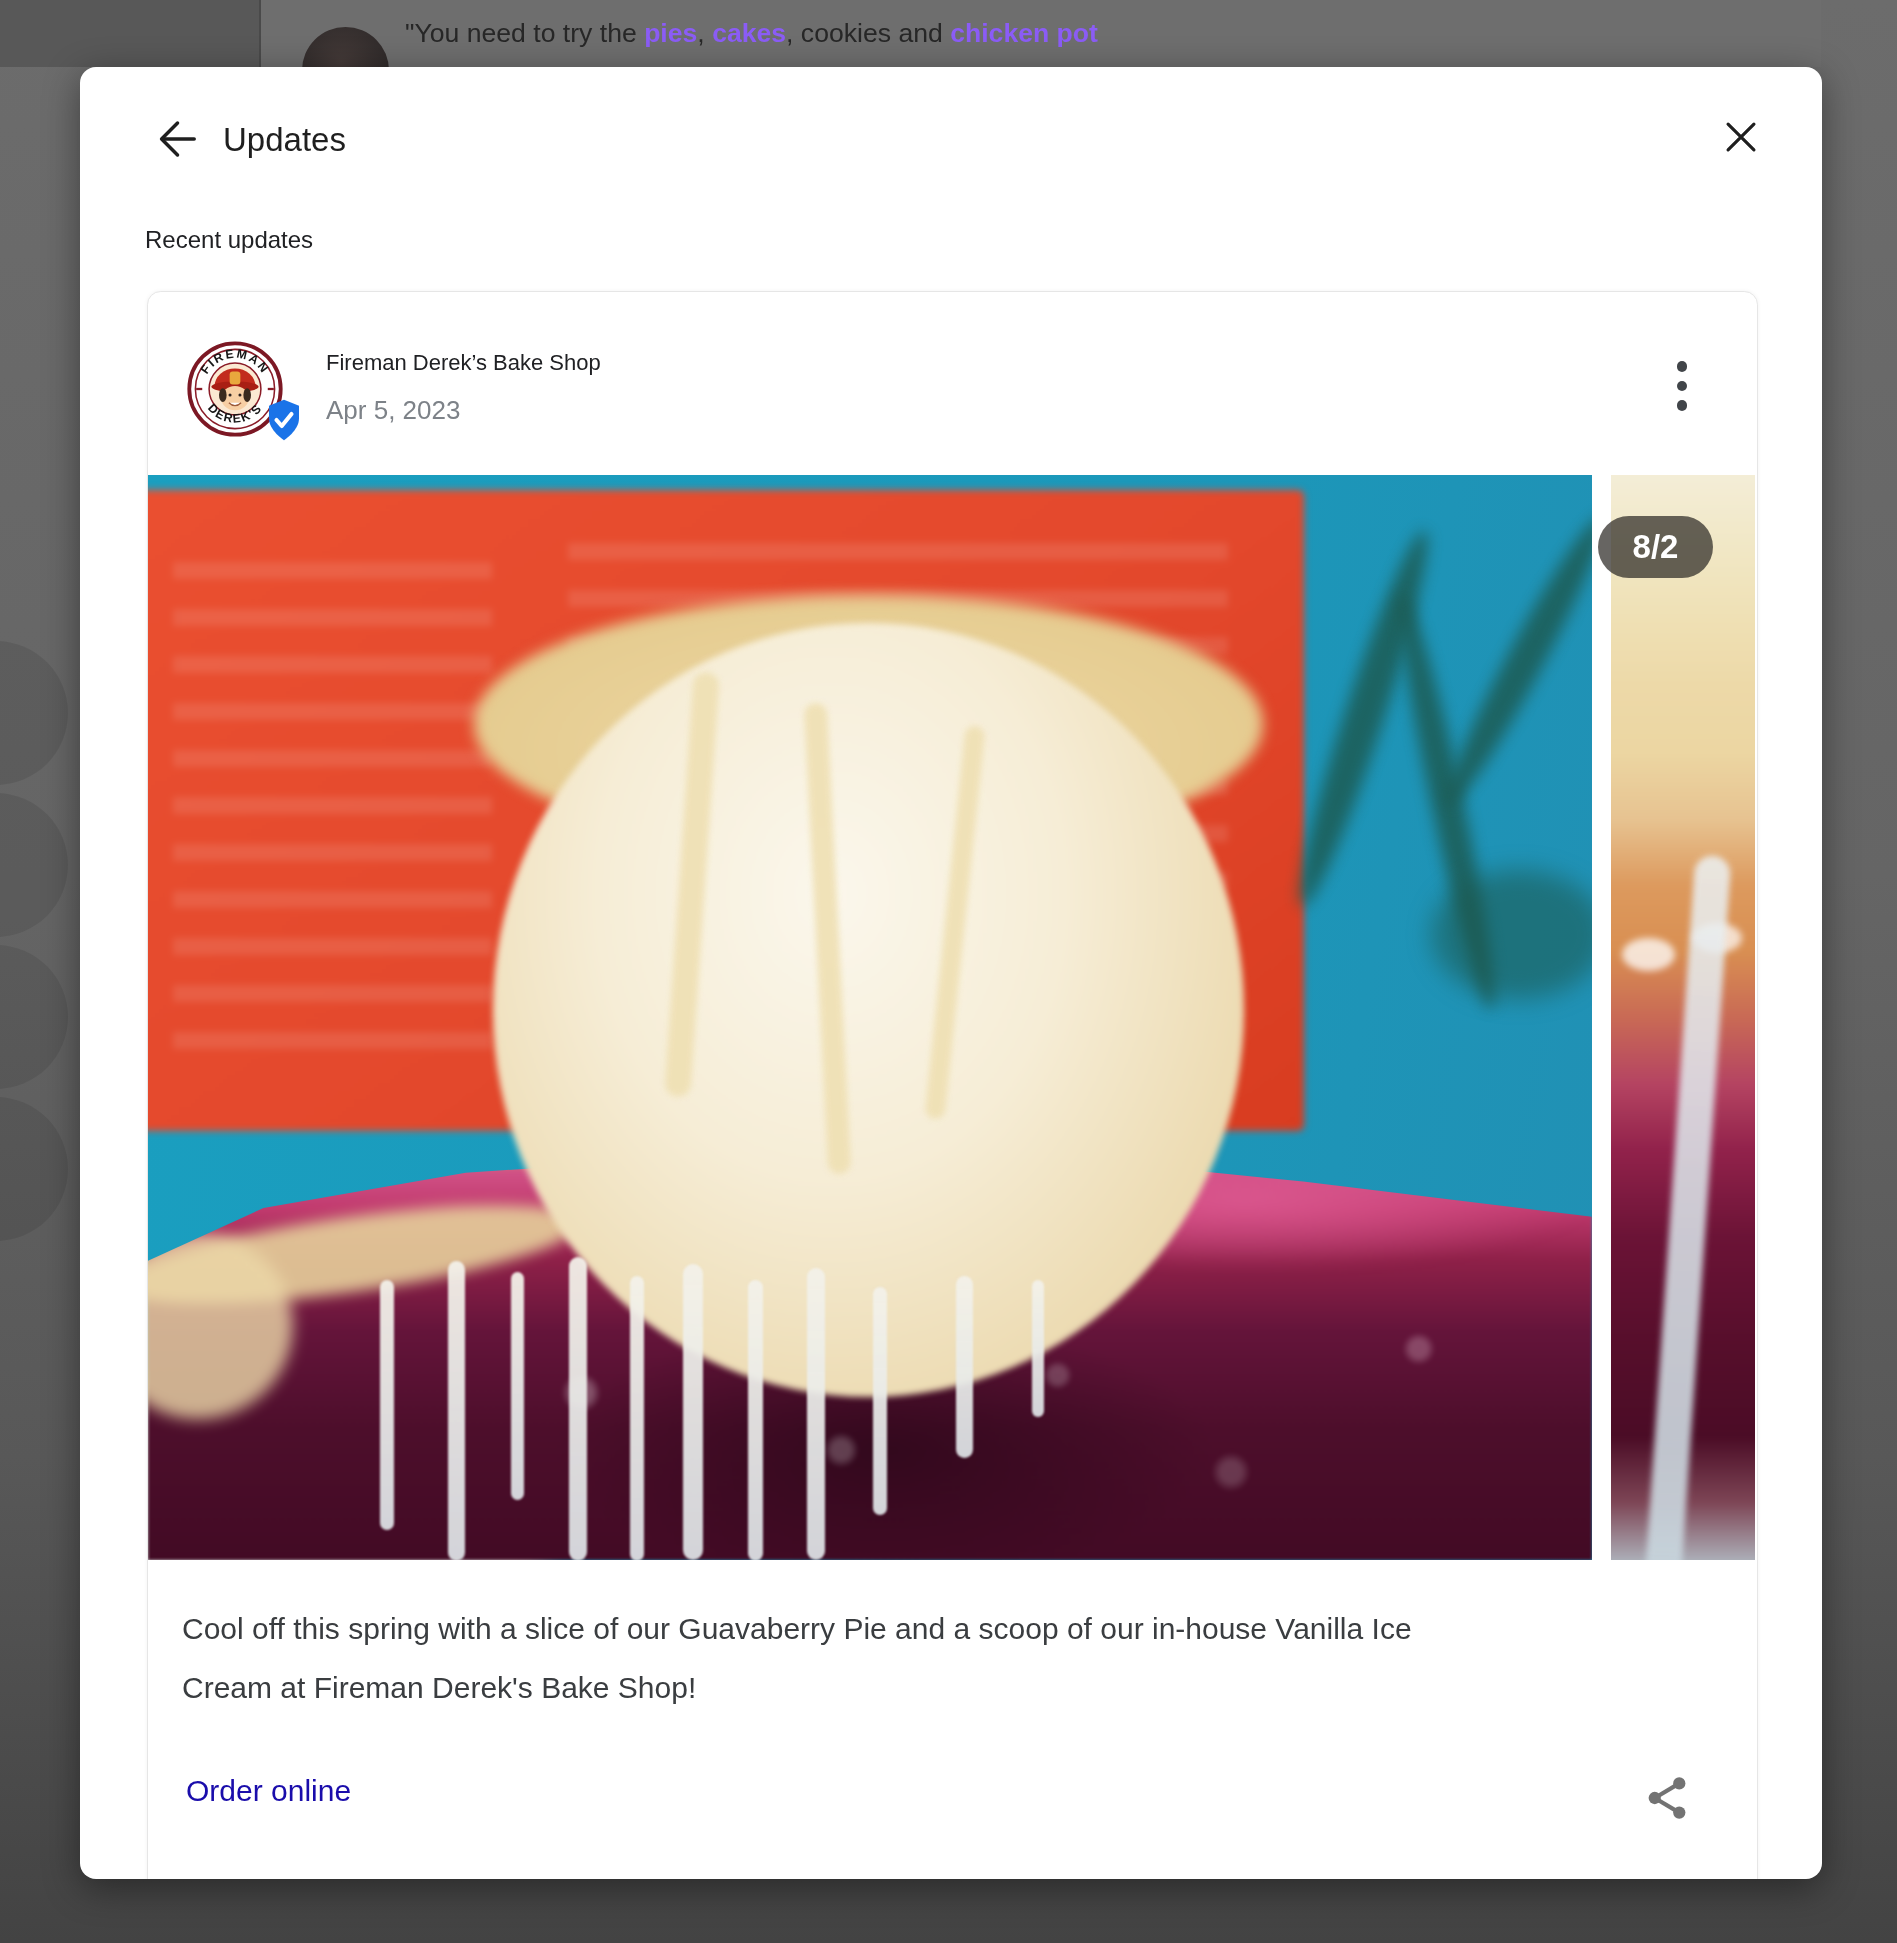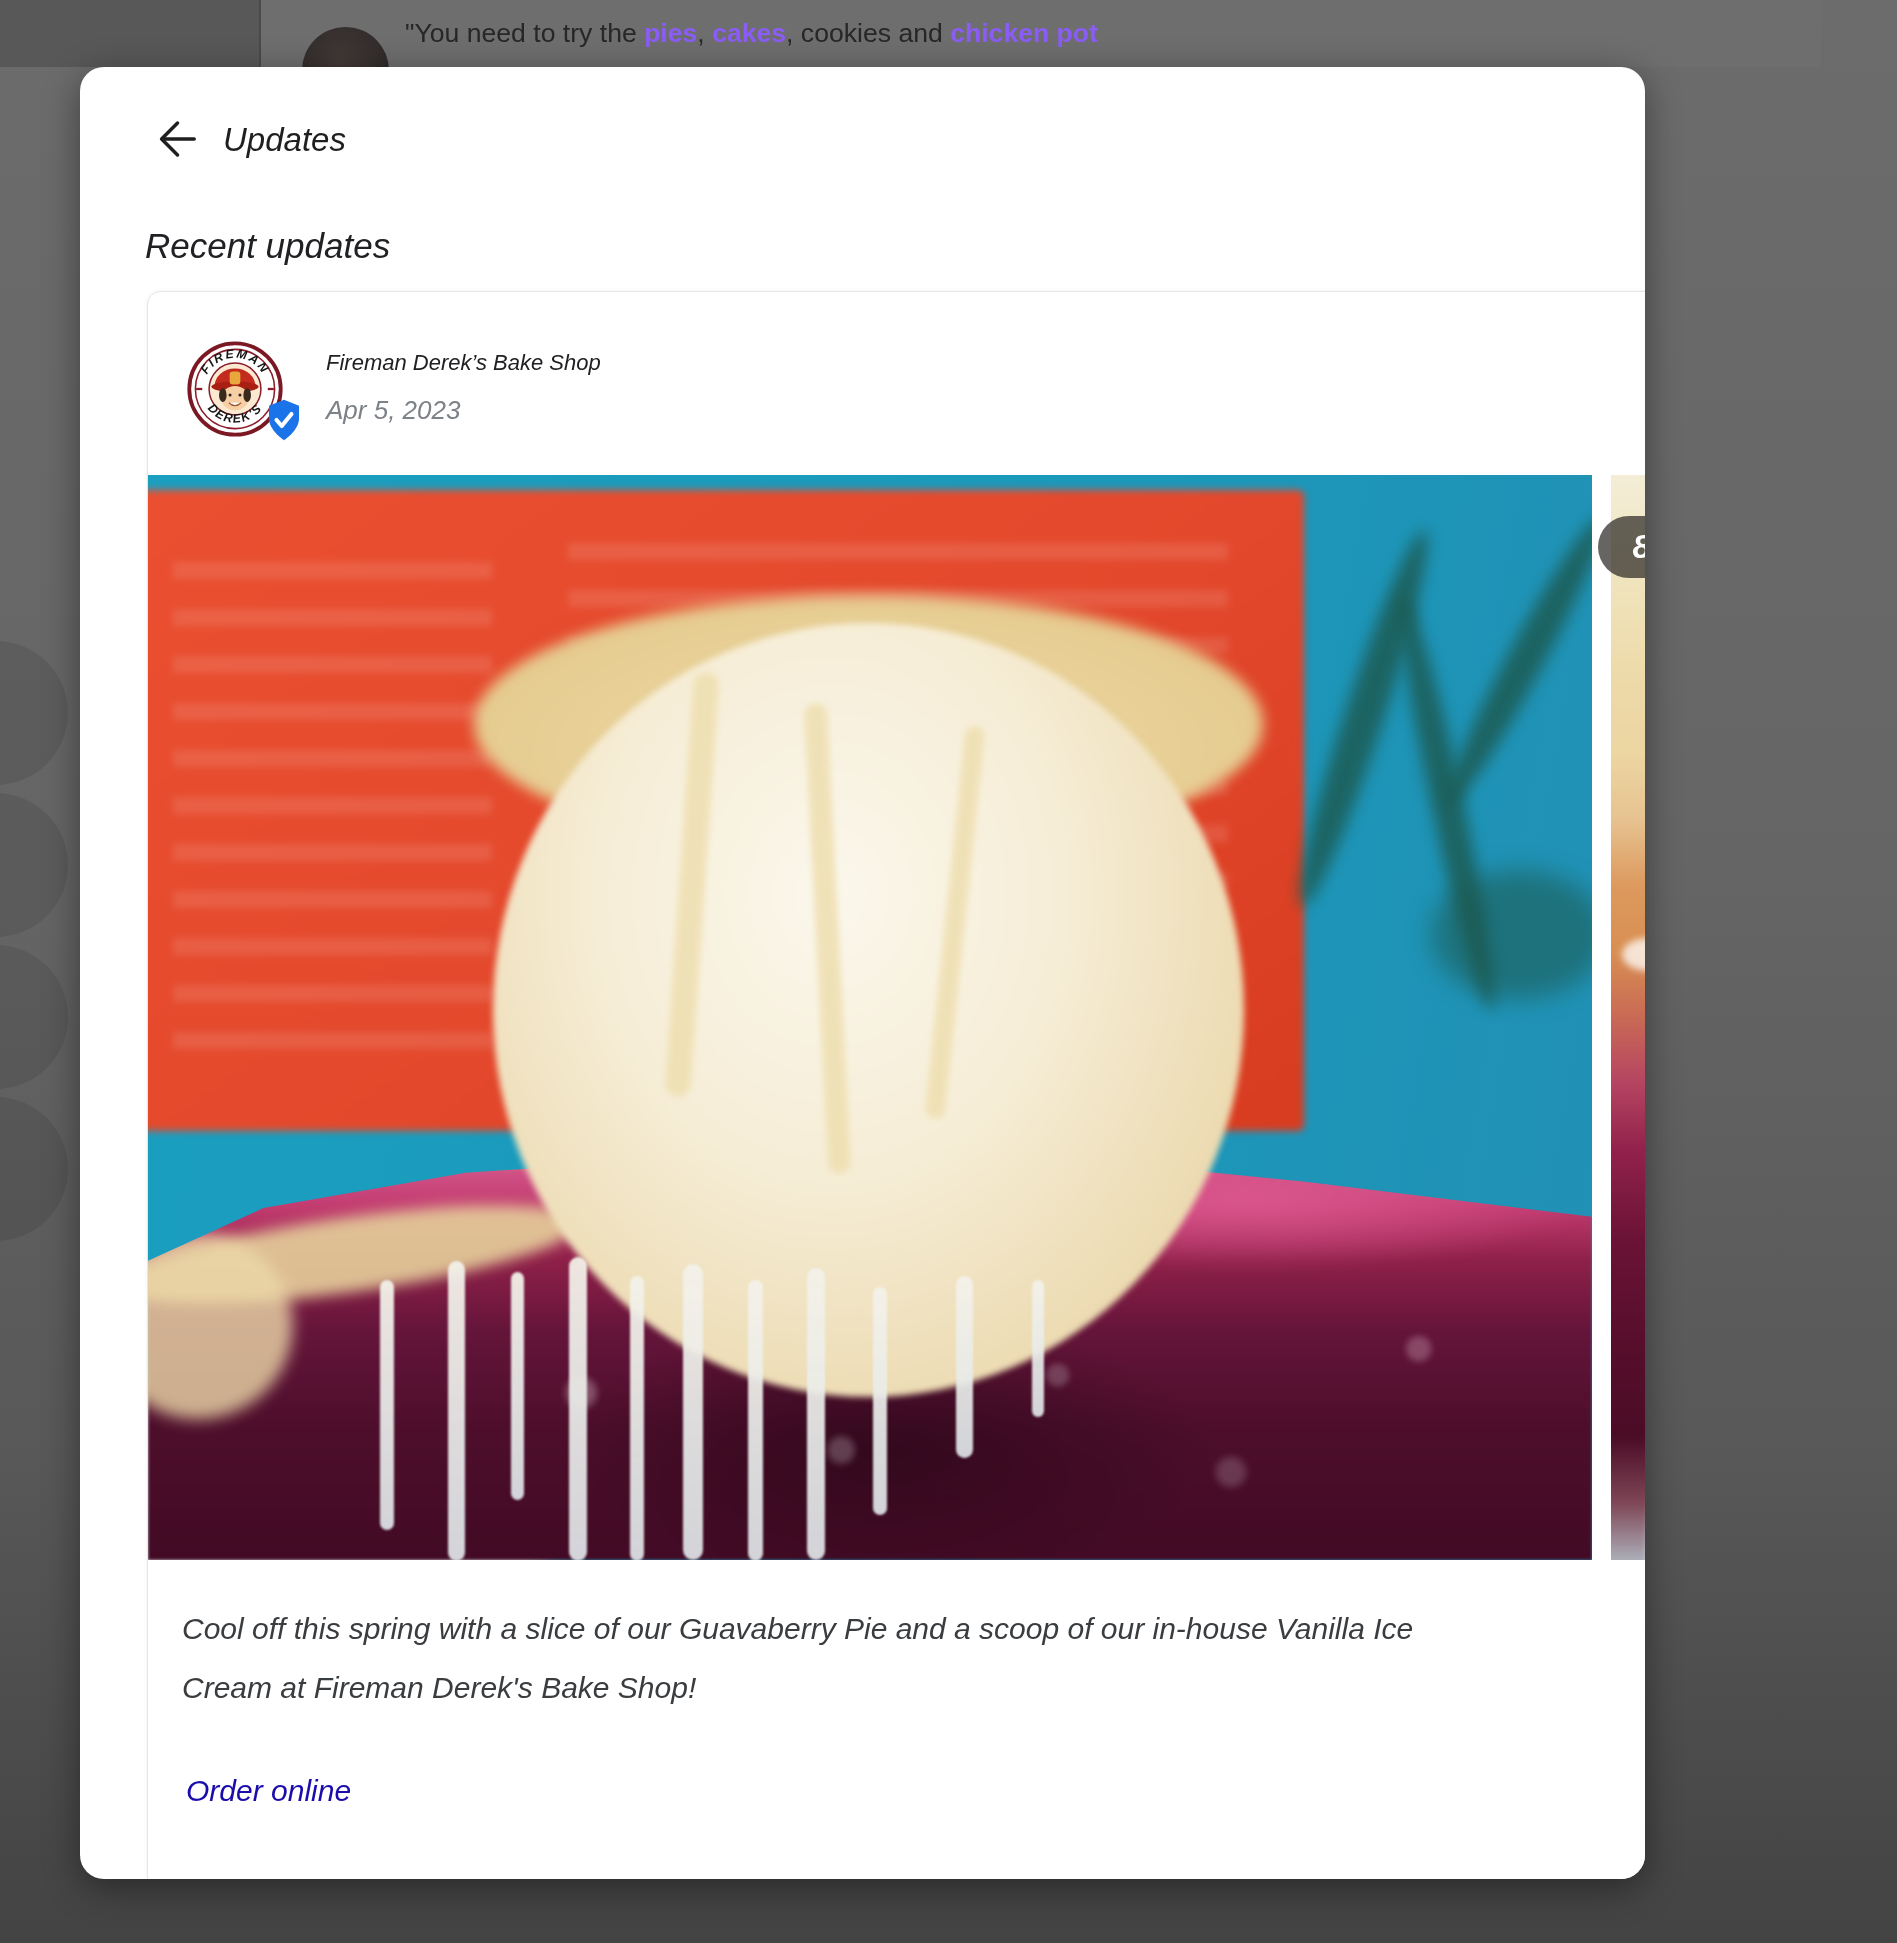--- a/index.html
+++ b/index.html
@@ -16,31 +16,31 @@
   .bd-divider { position:absolute; left:259px; top:0; width:2.3px; height:67px; background:#4a4a4a; }
   .bd-avatar { position:absolute; left:302px; top:27px; width:87px; height:87px; border-radius:50%;
     background:radial-gradient(circle at 45% 40%, #443a38 0%, #2f2a2a 70%); z-index:1; }
   .bd-quote { position:absolute; left:405px; top:7.6px; height:50px; line-height:50px;
     font-size:26.6px; color:#272727; white-space:nowrap; z-index:1; }
   .bd-quote .b { font-weight:bold; color:#8b5cf6; }
   .edge-circle { position:absolute; left:-76px; width:144px; height:144px; border-radius:50%;
     background:rgba(0,0,0,0.09); }
 
   
-  .modal { position:absolute; left:80px; top:67px; width:1565px; height:1812px;
-    background:#fff; border-radius:24px; overflow:hidden; z-index:10;
-    box-shadow:0 9px 36px rgba(0,0,0,0.42);font-style:italic; }
+  .modal { position:absolute; left:80px; top:67px; width:1742px; height:1812px;
+    background:#fff; border-radius:16px; overflow:hidden; z-index:10;
+    box-shadow:0 9px 36px rgba(0,0,0,0.42); }
 
   .btn-back { position:absolute; left:70px; top:47px; width:52px; height:52px;
     display:flex; align-items:center; justify-content:center; cursor:pointer; border-radius:50%; }
   .modal-title { position:absolute; left:143px; top:47px; height:52px; line-height:52px;
     font-size:33px; color:#1f1f1f; }
   .btn-close { position:absolute; left:1633px; top:44px; width:55px; height:55px;
     display:flex; align-items:center; justify-content:center; cursor:pointer; border-radius:50%; }
-  .section-title { position:absolute; left:65px; top:159px; font-size:35px; color:#202124; }
+  .section-title { position:absolute; left:65px; top:159px; font-size:24px; color:#202124; }
 
   
   .card { position:absolute; left:67px; top:224px; width:1611px; height:1632px;
     background:#fff; border:1.5px solid #e6e6e6; border-radius:13.7px;
     box-shadow:0 0.8px 4.6px rgba(0,0,0,0.05); }
 
   .avatar { position:absolute; left:39px; top:49px; width:96px; height:96px; }
   .badge  { position:absolute; left:118px; top:106px; width:36px; height:44px; }
   .biz-name { position:absolute; left:178px; top:58px; font-size:22px; color:#202124; }
   .post-date { position:absolute; left:178px; top:103px; font-size:26px; color:#7d8288; }

